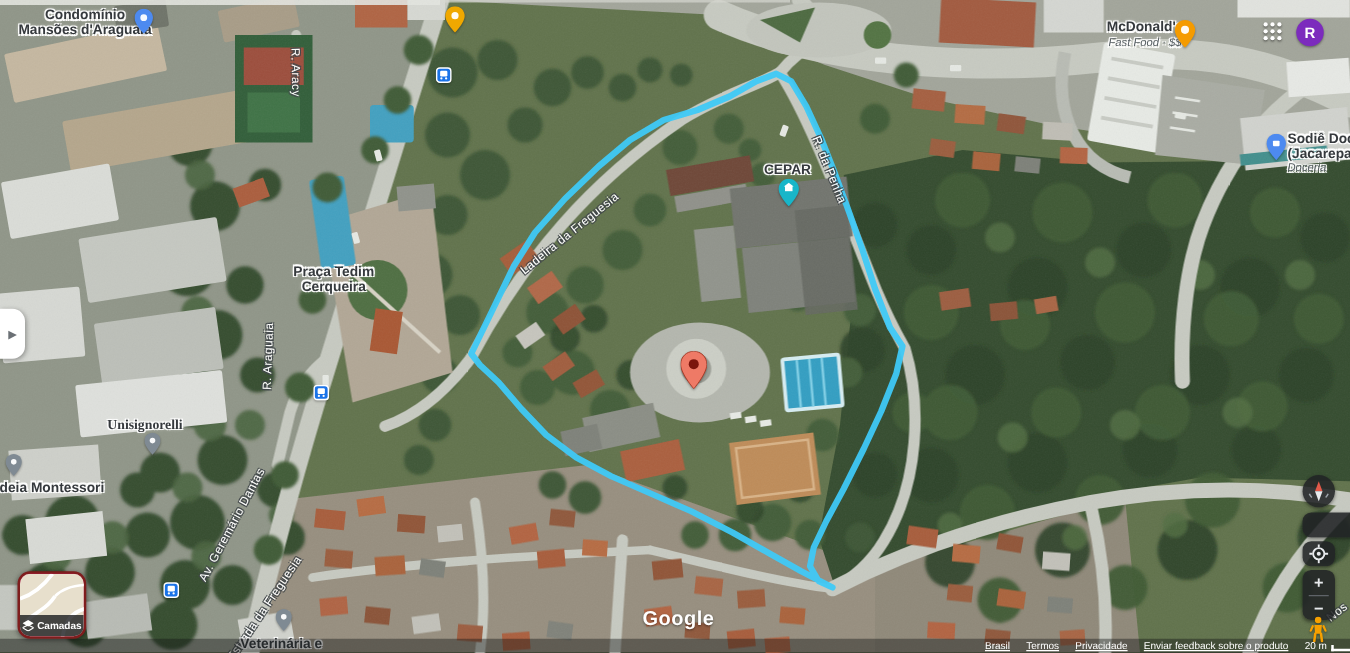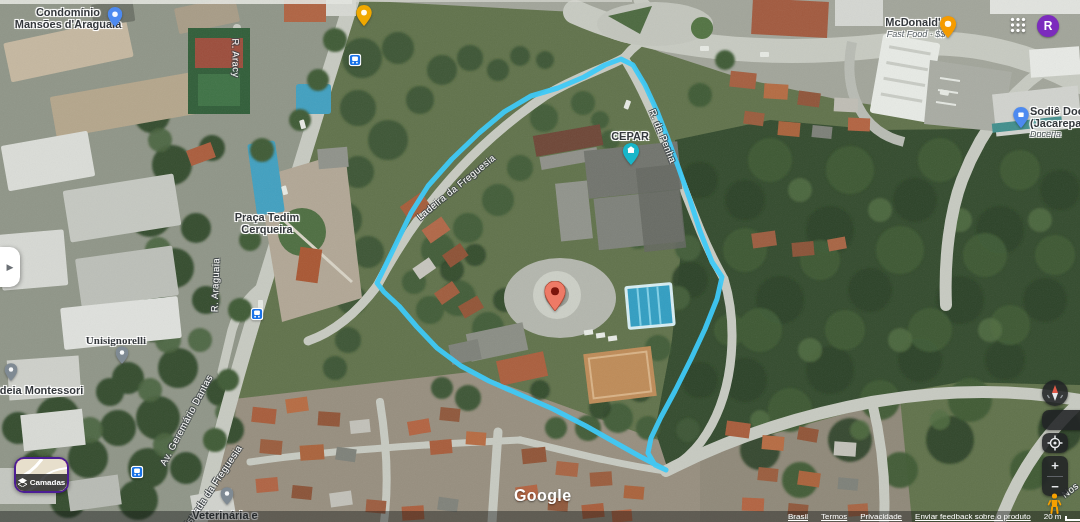--- a/index.html
+++ b/index.html
@@ -25,22 +25,22 @@
          filter:drop-shadow(0 1px 1px rgba(0,0,0,.35)); }
   .busstop { position:absolute; z-index:3; transform:translate(-50%,-50%); line-height:0;
              filter:drop-shadow(0 1px 1px rgba(0,0,0,.3)); }
 
   
   .side-tab { position:absolute; z-index:5; left:0; top:247px; width:20px; height:40px;
               background:#fff; border-radius:0 10px 10px 0; box-shadow:1px 1px 4px rgba(0,0,0,.35);
               display:flex; align-items:center; justify-content:center;
               color:#6b7075; font-size:9px; cursor:pointer; }
 
-  .layers-btn { position:absolute; z-index:5; left:14px; top:457px; width:55px; height:36px;
-                border-radius:10px; border:2px solid #4c1d95; overflow:hidden;
+  .layers-btn { position:absolute; z-index:5; left:14px; top:457px; width:55px; height:54px;
+                border-radius:10px; border:2px solid #7f1d1d; overflow:hidden;
                 background:#be185d; box-shadow:0 1px 4px rgba(0,0,0,.45); cursor:pointer; }
   .layers-strip { position:absolute; left:0; right:0; bottom:0; height:17px;
                   background:rgba(26,28,30,.8); color:#fff; font-size:8px; font-weight:bold;
                   display:flex; align-items:center; justify-content:center; gap:3px; }
 
   .glogo { position:absolute; z-index:5; left:514px; top:487px; font-size:16px; font-weight:bold;
            color:#fff; letter-spacing:.4px; text-shadow:0 1px 2px rgba(0,0,0,.5); }
 
   .attr-bar { position:absolute; z-index:4; left:0; top:511px; width:1080px; height:11px;
               background:rgba(20,22,22,.42); }

